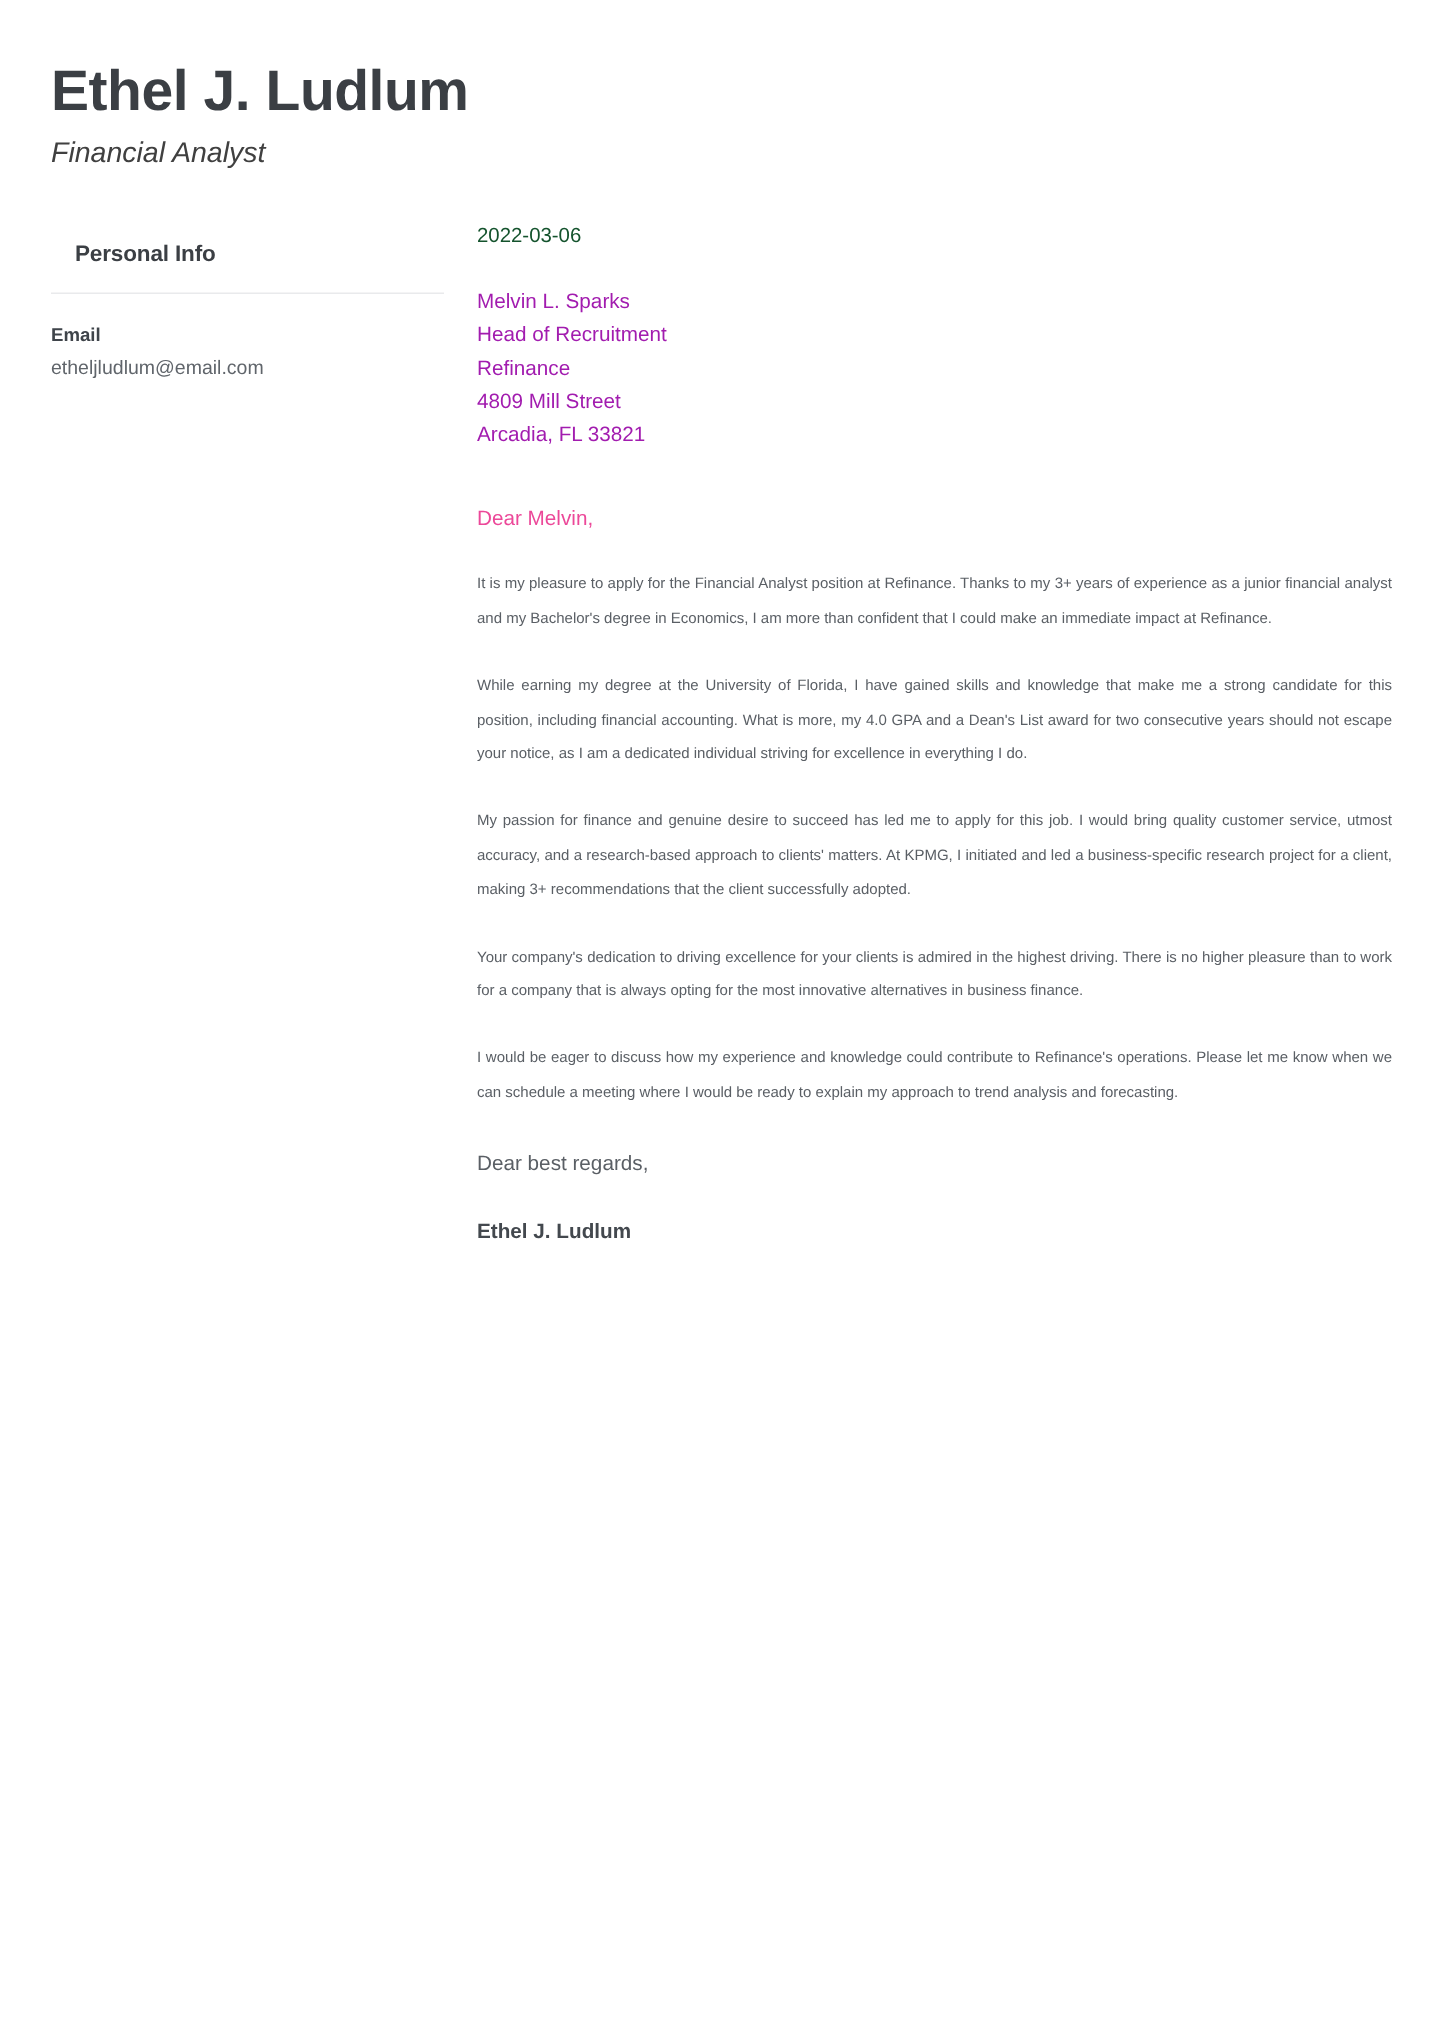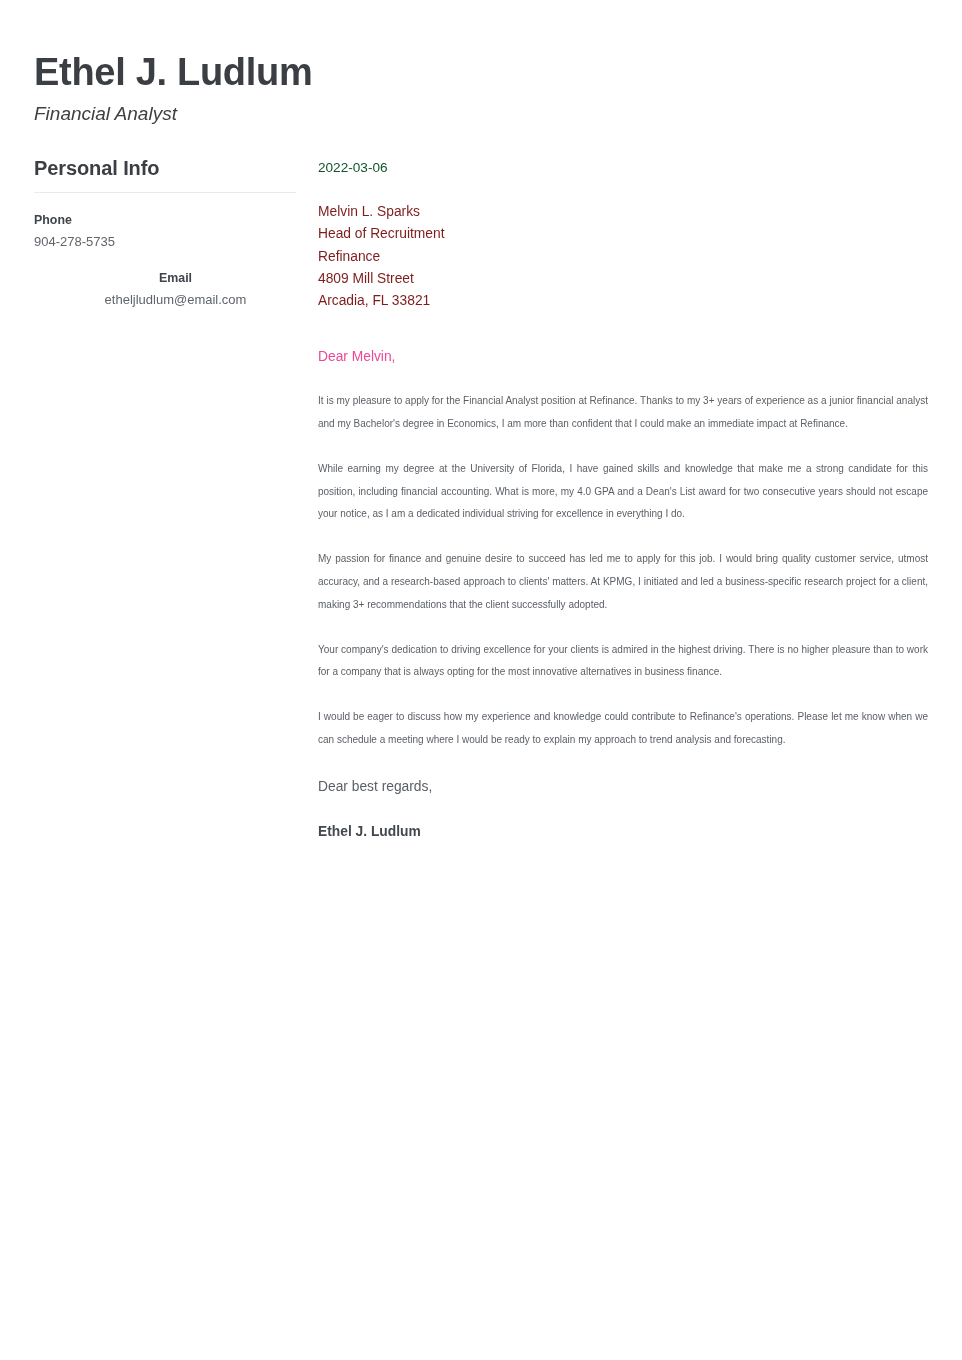--- a/index.html
+++ b/index.html
@@ -14,21 +14,21 @@
     color: #4a4f55;
     -webkit-font-smoothing: antialiased;
   }
 
   .page {
     position: relative;
     width: 962px;
     height: 976px;
     background: #ffffff;
     box-sizing: border-box;
-    padding: 51px 34px 0 34px;
+    padding: 40px 34px 0 34px;
   }
 
   
   .header {
     padding-left: 0;
   }
   .applicant-name {
     font-size: 38px;
     font-weight: bold;
     color: #3b3f44;
@@ -55,24 +55,24 @@
     flex: 0 0 283px;
     padding-right: 0;
   }
   .letter {
     flex: 1 1 auto;
     padding-left: 1px;
   }
 
   
   .section-heading {
-    font-size: 20px;
+    font-size: 15px;
     font-weight: bold;
     color: #3b3f44;
-    margin: 0;
+    margin: 16px;
     line-height: 1.2;
     letter-spacing: -0.1px;
   }
   .divider {
     height: 1px;
     background: #e9eaec;
     margin: 12px 0 0 0;
     width: 262px;
   }
   .info-block {
@@ -102,21 +102,21 @@
     color: #14532d;
     line-height: 1.5;
     margin: 0;
     padding-top: 2px;
   }
   .recipient {
     margin-top: 22px;
   }
   .recipient-line {
     font-size: 13.8px;
-    color: #7f1d1d;
+    color: #a21caf;
     line-height: 22.4px;
     margin: 0;
   }
   .salutation {
     font-size: 13.8px;
     color: #ec4899;
     line-height: 22.4px;
     margin: 33px 0 0 0;
   }
   .body-paragraph {
@@ -151,24 +151,20 @@
     <h1 class="applicant-name">Ethel J. Ludlum</h1>
     <div class="applicant-title">Financial Analyst</div>
   </div>
 
   <div class="columns">
 
     <aside class="sidebar">
       <h2 class="section-heading">Personal Info</h2>
       <div class="divider"></div>
 
-      <div class="info-block">
-        <div class="info-label">Phone</div>
-        <div class="info-value">904-278-5735</div>
-      </div>
 
       <div class="info-block">
         <div class="info-label">Email</div>
         <div class="info-value">etheljludlum@email.com</div>
       </div>
     </aside>
 
     <main class="letter">
 
       <div class="letter-date">2022-03-06</div>

